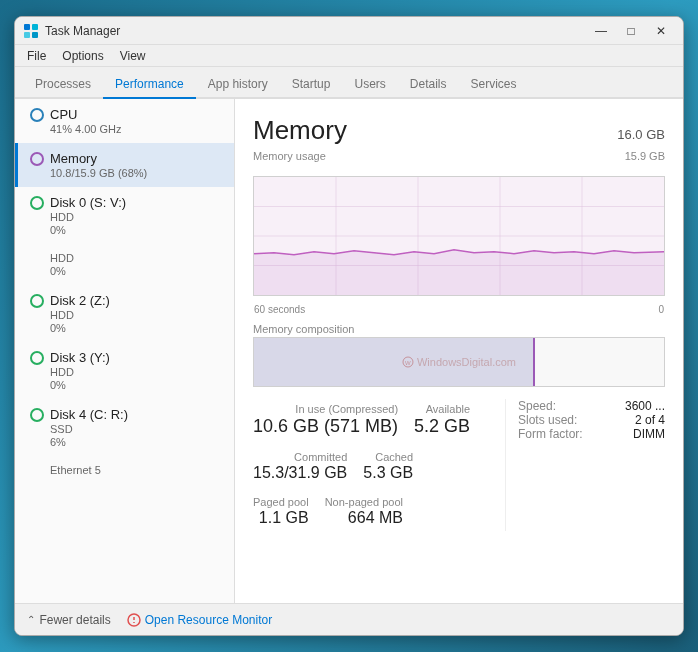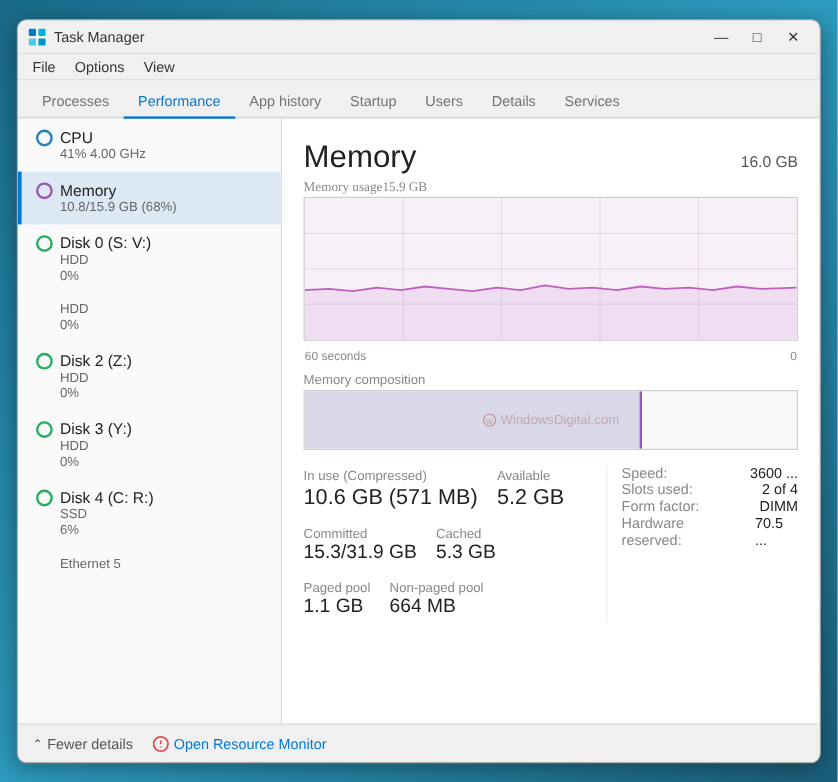--- a/index.html
+++ b/index.html
@@ -172,24 +172,24 @@
       font-size: 26px;
       font-weight: 300;
       color: #222;
     }
     .main-total {
       font-size: 13px;
       color: #555;
     }
     .chart-label {
       display: flex;
+      justify-content: space-between;
       font-size: 11px;
       color: #888;
-      margin-bottom: 2px;
-      font-family: Liberation Serif, serif;
+      margin-bottom: 14px;
     }
     .chart-container {
       border: 1px solid #d0d0d0;
       background: #f8f0f8;
       position: relative;
       overflow: hidden;
       margin-bottom: 8px;
     }
     .chart-main {
       height: 120px;
@@ -459,21 +459,21 @@
         <div class="comp-line" style="left:68%;"></div>
         <div class="watermark">
           <svg width="12" height="12" viewBox="0 0 12 12">
             <circle cx="6" cy="6" r="5" fill="none" stroke="rgba(180,80,80,0.5)" stroke-width="1"></circle>
             <text x="3" y="9" font-size="6" fill="rgba(180,80,80,0.5)">W</text>
           </svg>
           <span>WindowsDigital.com</span>
         </div>
       </div>
 
-      <div style="display:flex; gap:16px; margin-bottom:6px;">
+      <div style="display:flex; gap:16px; margin-bottom:6px;text-align:right;">
         <div style="flex:1;">
 
           <div style="display:flex; gap:16px; margin-bottom:6px;">
             <div class="stat-block">
               <div class="stat-label">In use (Compressed)</div>
               <div class="stat-value">10.6 GB (571 MB)</div>
             </div>
             <div class="stat-block">
               <div class="stat-label">Available</div>
               <div class="stat-value">5.2 GB</div>
@@ -508,24 +508,20 @@
             <span class="right-stat-label">Speed:</span>
             <span class="right-stat-value">3600 ...</span>
           </div>
           <div class="right-stat-row">
             <span class="right-stat-label">Slots used:</span>
             <span class="right-stat-value">2 of 4</span>
           </div>
           <div class="right-stat-row">
             <span class="right-stat-label">Form factor:</span>
             <span class="right-stat-value">DIMM</span>
-          </div>
-          <div class="right-stat-row">
-            <span class="right-stat-label">Hardware reserved:</span>
-            <span class="right-stat-value">70.5 ...</span>
           </div>
         </div>
       </div>
     </div>
   </div>
 
   <div class="footer-bar">
     <div class="footer-item">
       <span class="chevron-icon">⌃</span>
       <span>Fewer details</span>

